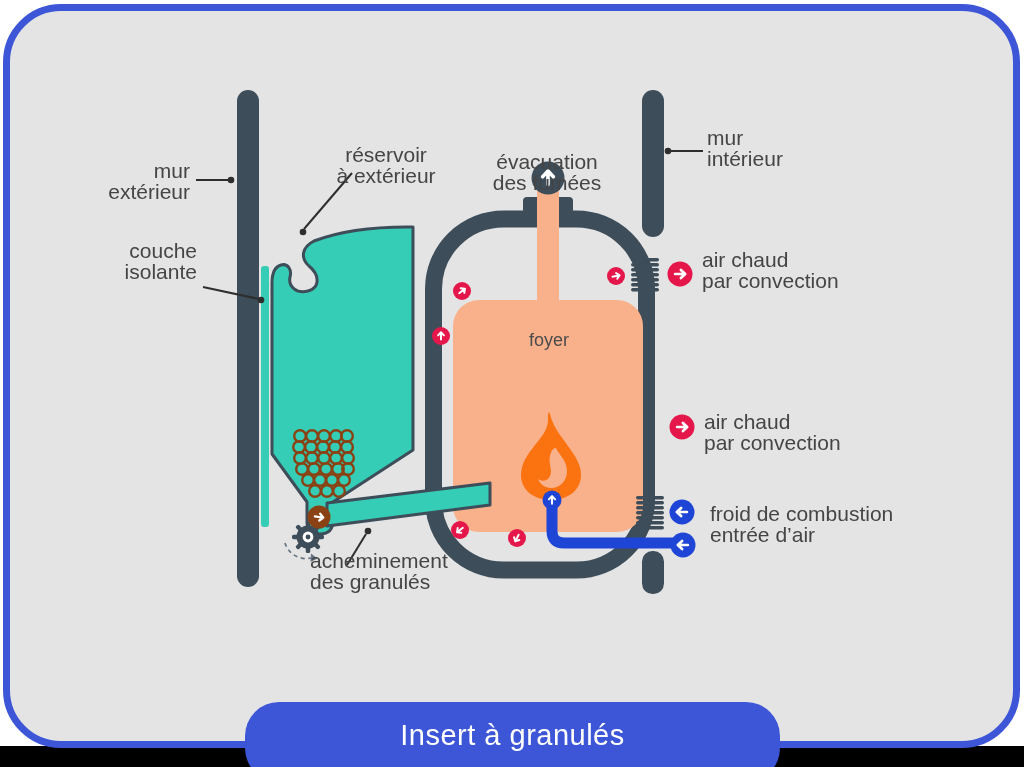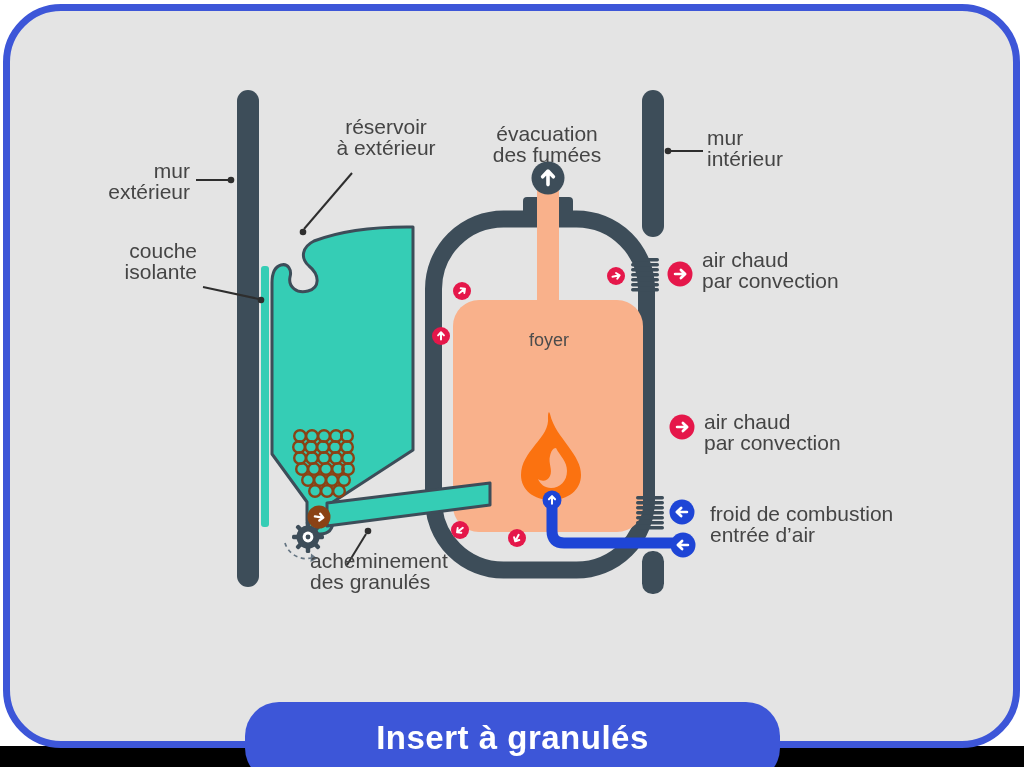--- a/index.html
+++ b/index.html
@@ -5,26 +5,26 @@
   html,body{margin:0;padding:0;background:#fff;}
   .stage{position:relative;width:1024px;height:767px;overflow:hidden;background:#fff;
          font-family:"Liberation Sans",sans-serif;}
   .black-strip{position:absolute;left:0;top:746px;width:1024px;height:21px;background:#000;}
   .card{position:absolute;left:3px;top:4px;width:1003px;height:730px;
         border:7px solid var(--frame,#3d56d8);border-radius:58px;background:var(--card,#e4e4e4);}
   .overlay{position:absolute;left:0;top:0;width:1024px;height:767px;}
   .label{position:absolute;font-size:21px;line-height:21px;color:#454545;}
   .label .l{display:block;}
   .label.right{text-align:right;}
-  .label.center{text-align:center;transform:translateX(-50%);}
+  .label.center{text-align:center;transform:translateX(-50%);margin-top:28px;}
   .foyer-label{position:absolute;font-size:18px;color:#4c4c4c;transform:translateX(-50%);}
   .title-pill{position:absolute;left:245px;top:702px;width:535px;height:80px;
               border-radius:34px;background:var(--frame,#3d56d8);}
-  .title-pill span{display:block;text-align:center;margin-top:17px;font-size:33px;
-                   font-weight:bold;color:#fff;letter-spacing:.5px;}
+  .title-pill span{display:block;text-align:center;margin-top:17px;font-size:29px;
+                   font-weight:normal;color:#fff;letter-spacing:.5px;}
 </style>
 </head>
 <body>
 
 <div class="stage">
   <div class="black-strip"></div>
   <div class="card"></div>
 
   <svg class="overlay" viewBox="0 0 1024 767">
     <defs>

